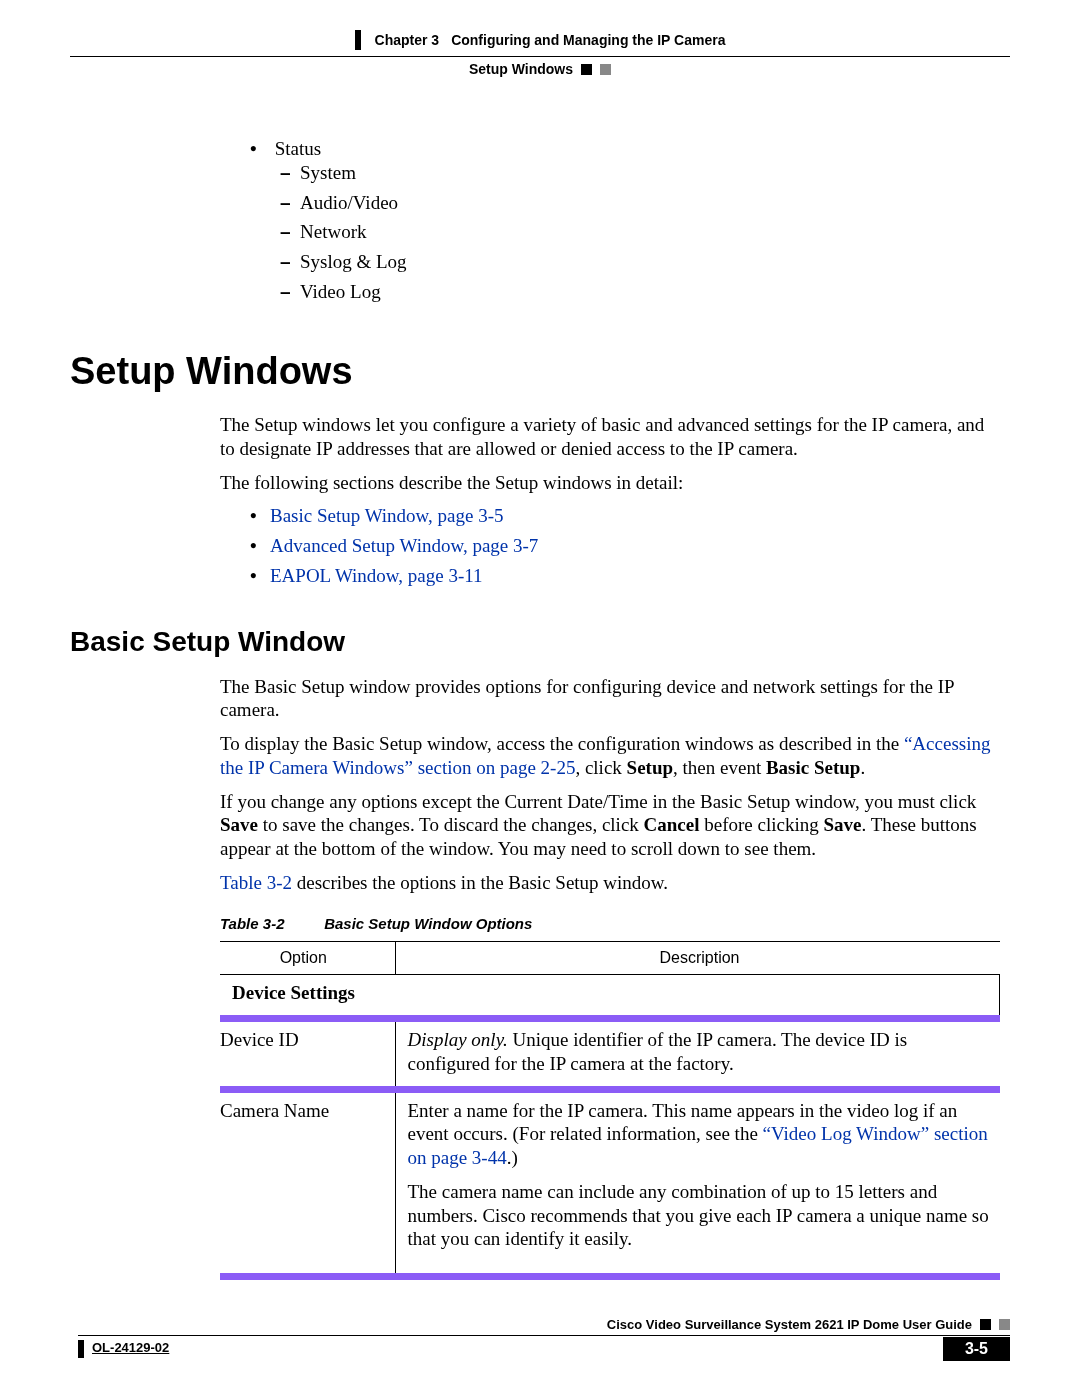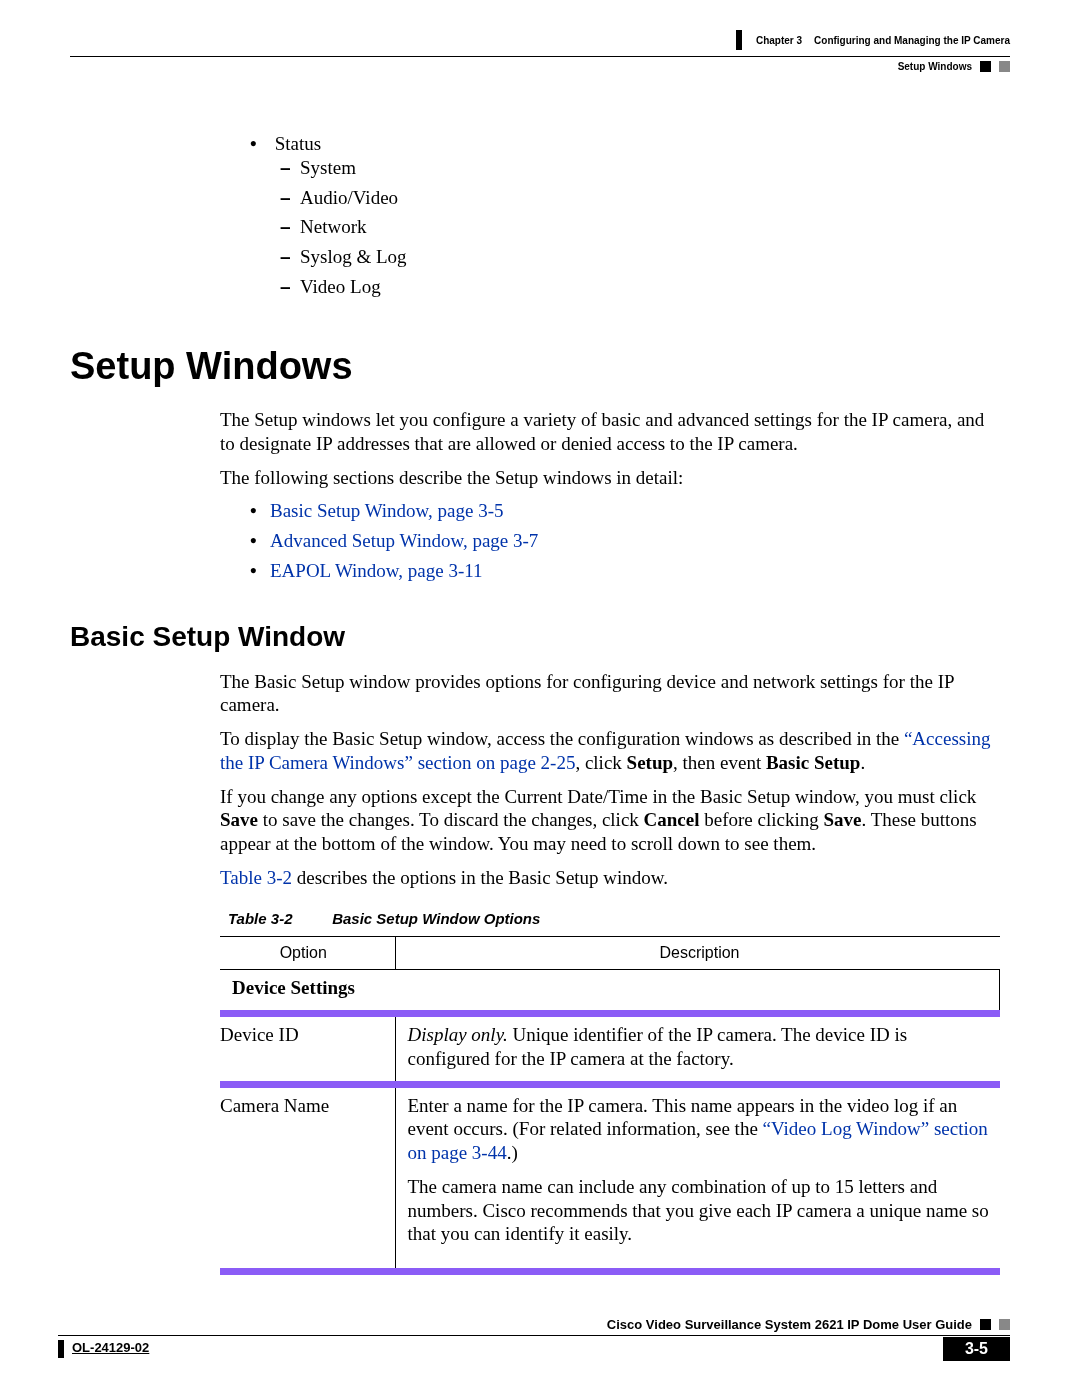--- a/index.html
+++ b/index.html
@@ -12,23 +12,23 @@
     position: relative;
   }
   .page {
     position: relative;
     width: 1080px;
     height: 1397px;
     padding: 30px 70px 40px 70px;
   }
   .top-header {
     display: flex;
-    justify-content: flex-end;
-    font-family: Arial, Helvetica, sans-serif;
-    font-size: 10px;
+    justify-content: center;
+    font-family: Arial, Helvetica, sans-serif;
+    font-size: 14px;
     font-weight: bold;
   }
   .top-header .left {
     display: flex;
     align-items: center;
     gap: 12px;
   }
   .top-header .right {
     display: flex;
     align-items: center;
@@ -110,21 +110,20 @@
   .link { color: #0033aa; }
   .bold { font-weight: bold; }
   .italic { font-style: italic; }
   .table-caption {
     font-family: Arial, Helvetica, sans-serif;
     font-size: 15px;
     font-weight: bold;
     font-style: italic;
     margin-top: 20px;
     margin-bottom: 8px;
-    margin-left: 8px;
   }
   .table-caption .tlabel {
     display: inline-block;
     min-width: 100px;
   }
   table.opts {
     width: 100%;
     border-collapse: collapse;
     font-size: 19px;
   }
@@ -151,21 +150,21 @@
     padding-left: 12px;
   }
   td.subhead {
     font-weight: bold;
   }
   .cell-para { margin-bottom: 10px; }
   .cell-para:last-child { margin-bottom: 12px; }
   .footer {
     position: absolute;
     bottom: 36px;
-    left: 58px;
+    left: 78px;
     right: 70px;
   }
   .footer .guide-line {
     display: flex;
     justify-content: flex-end;
     align-items: center;
     gap: 8px;
     font-family: Arial, Helvetica, sans-serif;
     font-size: 13px;
     font-weight: bold;

